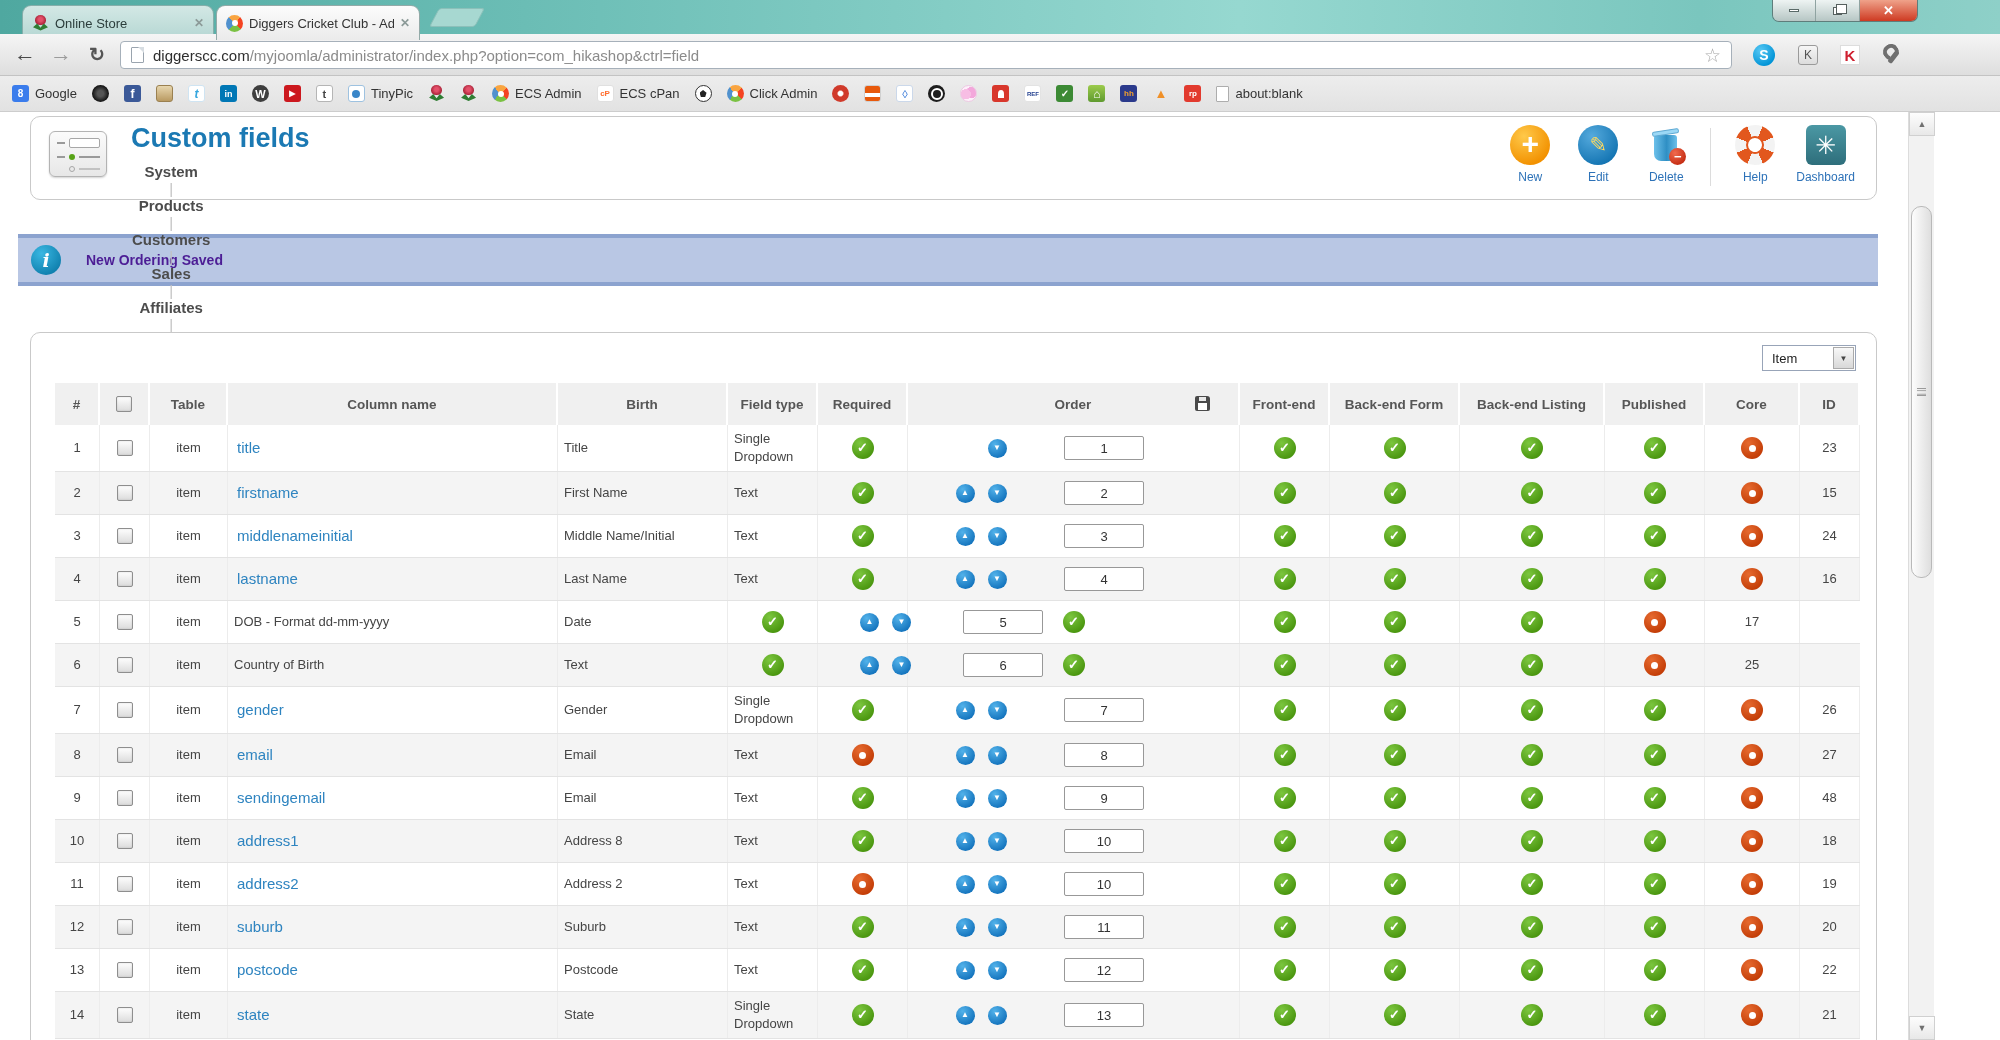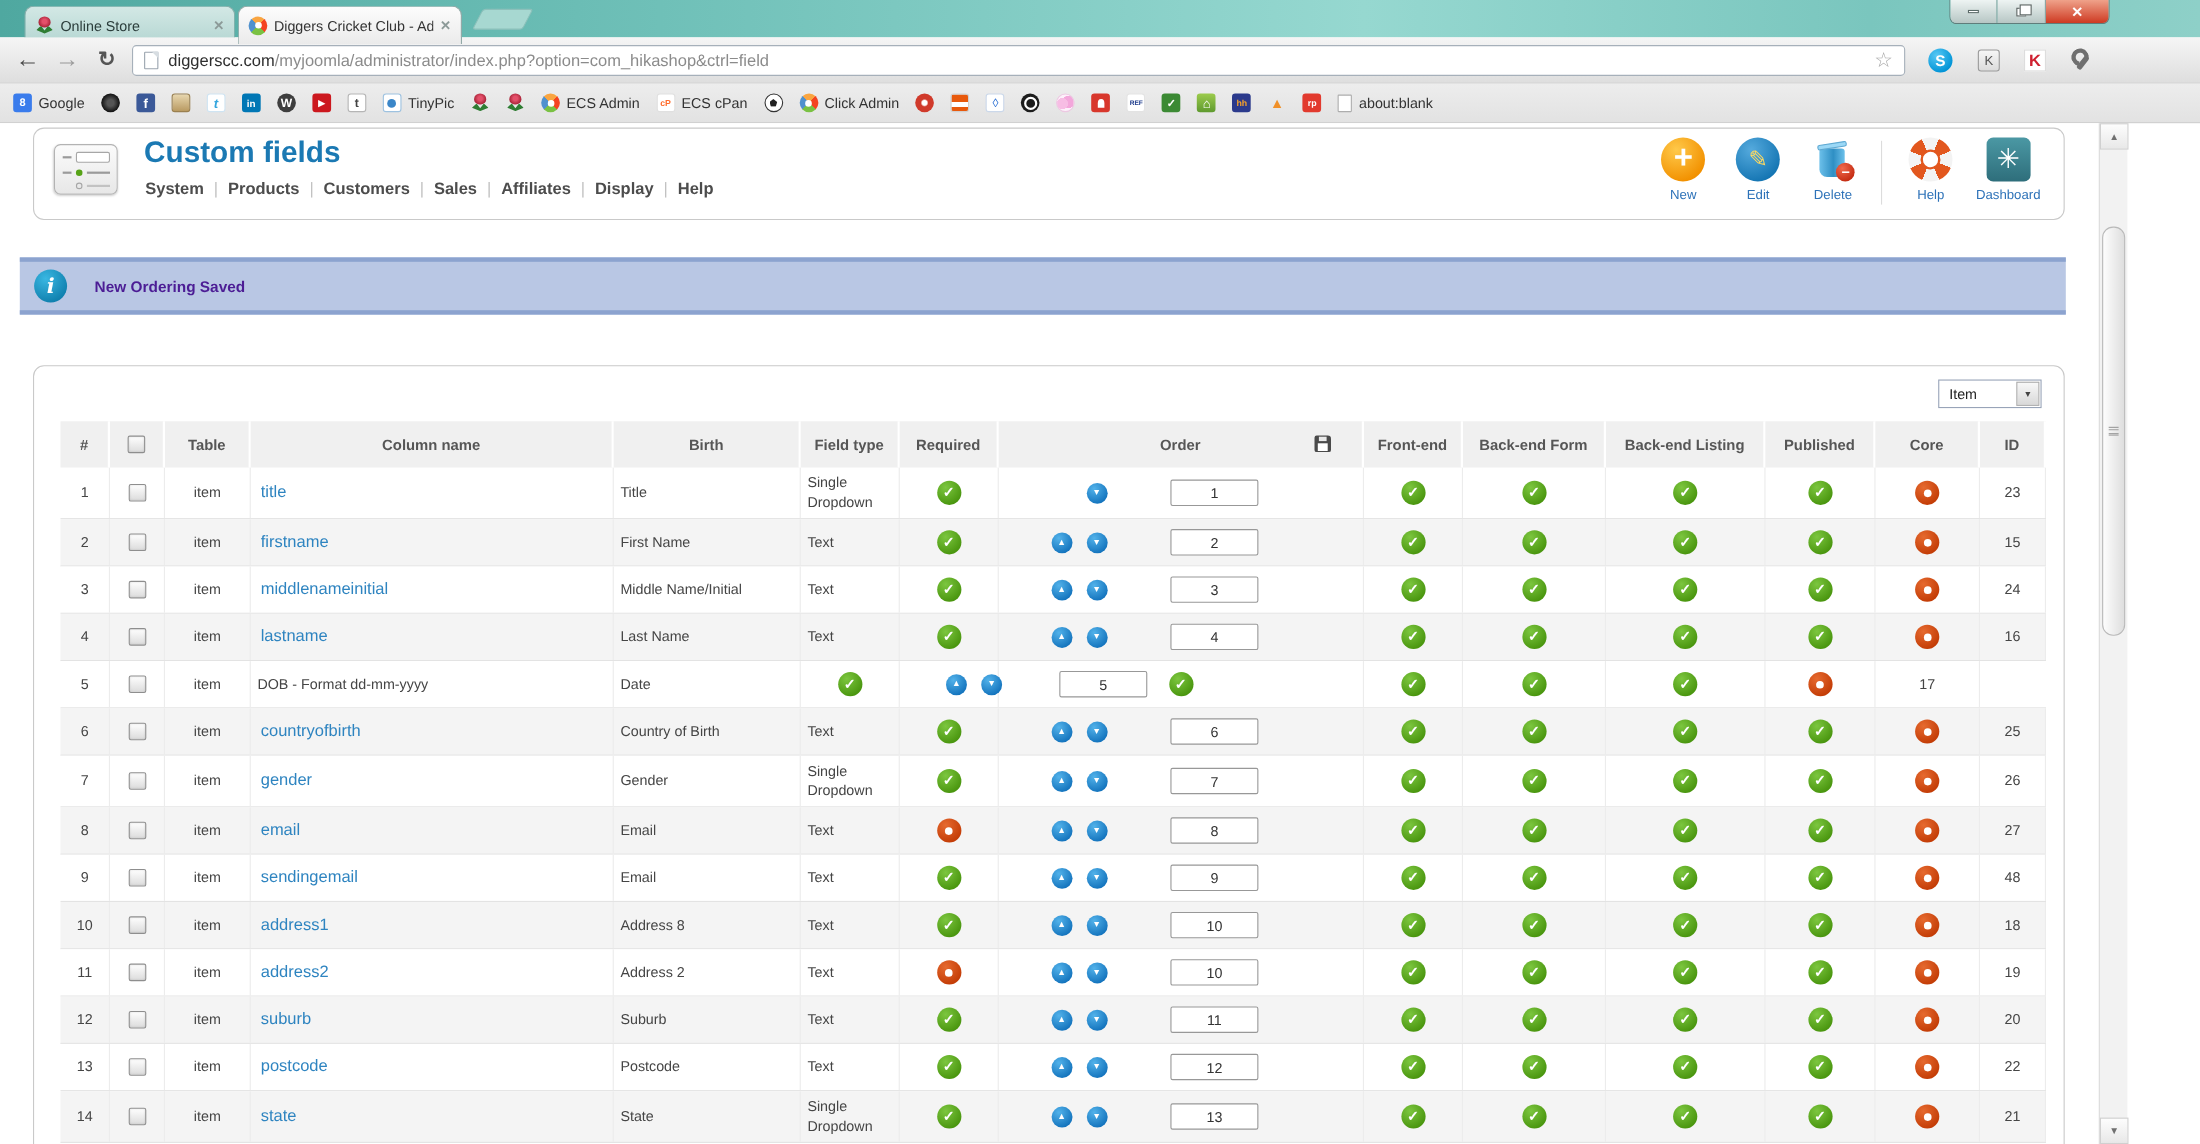--- a/index.html
+++ b/index.html
@@ -88,21 +88,21 @@
   .form-icon { position:absolute; left:18px; top:14px; width:58px; height:46px; border:1px solid #b3b3b3; border-radius:6px; background:linear-gradient(#fbfbfb,#e7e7e7); box-shadow:0 1px 2px rgba(0,0,0,.18); }
   .fi { position:absolute; }
   .fi-d1 { left:7px; top:10px; width:8px; height:2px; background:#9a9a9a; }
   .fi-box { left:19px; top:6px; width:31px; height:10px; background:#fff; border:1px solid #a7a7a7; border-radius:2px; }
   .fi-d2 { left:7px; top:24px; width:8px; height:2px; background:#9a9a9a; }
   .fi-gdot { left:19px; top:22px; width:6px; height:6px; border-radius:50%; background:#57a317; }
   .fi-l2 { left:29px; top:24px; width:21px; height:2px; background:#9a9a9a; }
   .fi-wdot { left:19px; top:34px; width:6px; height:6px; border-radius:50%; background:#e9e9e9; border:1px solid #a7a7a7; }
   .fi-l3 { left:29px; top:36px; width:21px; height:2px; background:#c2c2c2; }
   .page-title { position:absolute; left:100px; top:6px; font-size:27px; font-weight:bold; color:#1b79b3; }
-  .hk-menu { position:absolute; left:101px; top:46px; font-size:15px; font-weight:bold; color:#4c4c4c; display:flex; align-items:center; }
+  .hk-menu { position:absolute; left:101px; top:46px; font-size:15px; font-weight:bold; color:#4c4c4c; display:flex; align-items:center;flex-direction:column; }
   .hk-menu .sep { color:#c2c2c2; font-weight:normal; margin:0 9px; }
   .hk-toolbar { position:absolute; right:14px; top:8px; display:flex; align-items:flex-start; }
   .tb { display:flex; flex-direction:column; align-items:center; gap:5px; font-size:12px; color:#2d72b8; min-width:54px; margin:0 7px; }
   .tb-sep { width:1px; height:58px; background:#dcdcdc; margin:3px 10px 0 10px; }
   .ico-new { width:40px; height:40px; border-radius:50%; background:radial-gradient(circle at 35% 28%,#ffc94a,#f29100 75%); color:#fff; display:flex; align-items:center; justify-content:center; font-size:30px; font-weight:bold; line-height:1; padding-bottom:3px; }
   .ico-edit { width:40px; height:40px; border-radius:50%; background:radial-gradient(circle at 35% 28%,#55aadd,#1374b2 78%); color:#ffd95e; display:flex; align-items:center; justify-content:center; font-size:21px; }
   .ico-del { position:relative; width:40px; height:40px; }
   .ico-del .lid { position:absolute; left:6px; top:5px; width:27px; height:5px; background:#9bd8f6; border-radius:2px; transform:rotate(-9deg); border:1px solid #5fa9d2; }
   .ico-del::before { content:""; position:absolute; left:8px; top:10px; width:23px; height:26px; background:linear-gradient(90deg,#6cc0ea,#2f8fc4 55%,#6cc0ea); border-radius:3px 3px 7px 7px; }
   .ico-del::after { content:"\2212"; position:absolute; right:0; bottom:0; width:17px; height:17px; border-radius:50%; background:radial-gradient(circle at 35% 30%,#f06a4e,#c32a10 78%); color:#fff; font-size:13px; font-weight:bold; display:flex; align-items:center; justify-content:center; }
@@ -634,23 +634,20 @@
               </div>
       <div class="cell c-id">17</div>
     </div>
 
     <div class="trow">
       <div class="cell c-num">6</div>
       <div class="cell c-check">
                 <span class="checkbox"></span>
               </div>
       <div class="cell c-table">item</div>
-      <div class="cell c-colname">
-                <a href="#" class="col-link">countryofbirth</a>
-              </div>
       <div class="cell c-label">Country of Birth</div>
       <div class="cell c-type">Text</div>
       <div class="cell c-req">
                 <span class="sicon req-icon icon-yes"></span>
               </div>
       <div class="cell c-order">
         <span class="arrows">
           <span class="arrow up" style="visibility: visible;"></span>
           <span class="arrow down" style="visibility: visible;"></span>
         </span>

